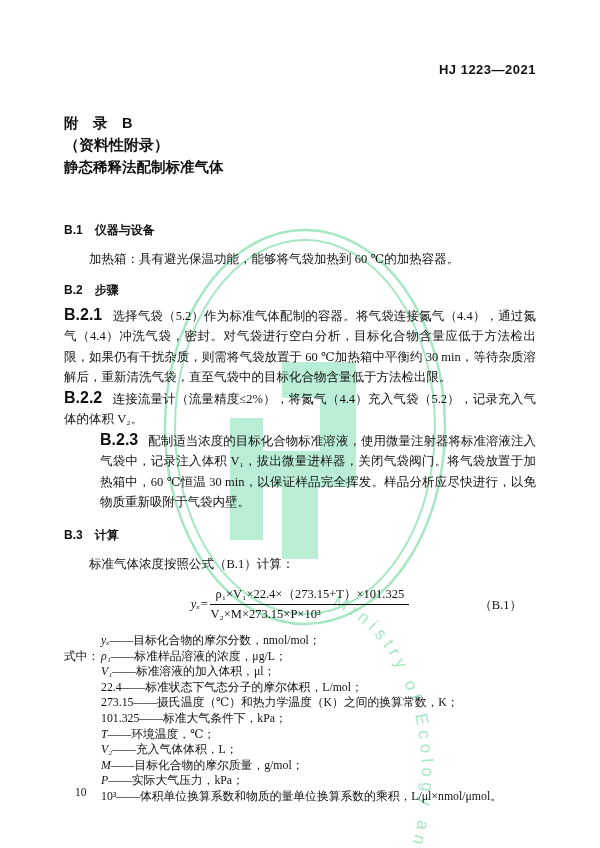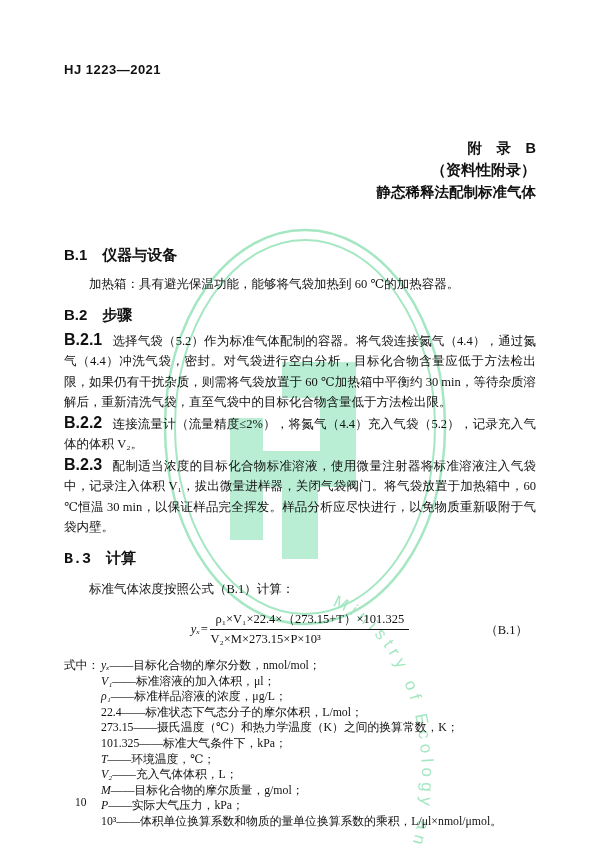--- a/index.html
+++ b/index.html
@@ -6,40 +6,40 @@
   .page {
     width:600px; height:848px; margin:0 auto; position:relative;
     background:#ffffff; overflow:hidden; color:#111;
     font-family:"Liberation Serif","DejaVu Serif",serif;
   }
   .watermark { position:absolute; left:0; top:0; z-index:0; pointer-events:none; }
   .content { position:relative; z-index:1; padding:62px 64px 0 64px; }
 
   .doc-header {
     font-family:"Liberation Sans","DejaVu Sans",sans-serif;
-    font-weight:bold; font-size:13px; letter-spacing:0.5px;
+    font-weight:bold; font-size:13px; letter-spacing:0.5px;text-align:right;
   }
-  .title-block { margin-top:60px; text-align:right; }
+  .title-block { margin-top:35px; text-align:left; }
   .title-line1, .title-line3 {
     font-family:"Liberation Sans","DejaVu Sans",sans-serif;
     font-weight:bold; font-size:14.5px; line-height:22px;
   }
   .title-line2 {
     font-family:"Liberation Sans","DejaVu Sans",sans-serif;
     font-weight:bold; font-size:15px; line-height:22px;
   }
 
   .section-heading {
     font-family:"Liberation Sans","DejaVu Sans",sans-serif;
-    font-weight:bold; font-size:15px; line-height:16px;
+    font-weight:bold; font-size:12px; line-height:16px;
     margin:0;
   }
   .h-b1 { margin-top:44px; }
   .h-b2 { margin-top:12px; }
-  .h-b3 { margin-top:14px;font-family:Liberation Mono, monospace; }
+  .h-b3 { margin-top:14px; }
 
   .para {
     font-size:12.5px; line-height:20.5px; text-align:justify;
     margin:11px 0 0 0;
   }
   .indent { text-indent:2em; }
   .clause { margin:0; }
   .clause-first { margin-top:7px; }
   .clause-label {
     font-family:"Liberation Sans","DejaVu Sans",sans-serif;
@@ -47,32 +47,32 @@
   }
 
   .formula-block {
     position:relative; text-align:center; margin:12px 0 8px 0;
     font-size:12.5px;
   }
   .f-lhs { font-style:italic; margin-right:2px; vertical-align:middle; }
   .frac { display:inline-block; vertical-align:middle; text-align:left; line-height:17px; }
   .frac .num { display:block; border-bottom:1px solid #111; padding:0 5px 1px 5px; }
   .frac .den { display:block; padding-top:1px; }
-  .f-label { position:absolute; right:8px; top:50%; transform:translateY(-50%); }
+  .f-label { position:absolute; right:14px; top:50%; transform:translateY(-50%); }
 
   .def-list {
     position:relative; margin:10px 0 0 37px;
     font-size:11.8px; line-height:15.6px; text-align:justify;
   }
-  .def-intro { position:absolute; left:-37px; top:0; }
+  .def-intro { position:absolute; left:-37px; top:16px; }
   .def-term { font-style:italic;margin-top:24px; }
   .def-term.const { font-style:normal; }
 
   .page-number {
-    position:absolute; left:75px; bottom:40px; z-index:1;
+    position:absolute; left:75px; bottom:50px; z-index:1;
     font-size:11.5px;
   }
 </style>
 </head>
 <body>
 
 <div class="page">
 
   <svg class="watermark" width="600" height="848" viewBox="0 0 600 848" aria-hidden="true">
     <ellipse cx="305" cy="427" rx="140" ry="197" fill="none" stroke-width="2.5" stroke="#a5e7c2"></ellipse>
@@ -104,38 +104,38 @@
 
     <h2 class="section-heading h-b1">B.1　仪器与设备</h2>
     <p class="para indent">加热箱：具有避光保温功能，能够将气袋加热到 60 ℃的加热容器。</p>
 
     <h2 class="section-heading h-b2">B.2　步骤</h2>
 
     <p class="para clause clause-first"><span class="clause-label">B.2.1</span><span>选择气袋（5.2）作为标准气体配制的容器。将气袋连接氮气（4.4），通过氮气（4.4）冲洗气袋，密封。对气袋进行空白分析，目标化合物含量应低于方法检出限，如果仍有干扰杂质，则需将气袋放置于 60 ℃加热箱中平衡约 30 min，等待杂质溶解后，重新清洗气袋，直至气袋中的目标化合物含量低于方法检出限。</span></p>
 
     <p class="para clause" style="margin-top:0;"><span class="clause-label">B.2.2</span><span>连接流量计（流量精度≤2%），将氮气（4.4）充入气袋（5.2），记录充入气体的体积 V₂。</span></p>
 
-    <p class="para clause" style="margin-top:0;"><span class="clause-label">B.2.3</span><span>配制适当浓度的目标化合物标准溶液，使用微量注射器将标准溶液注入气袋中，记录注入体积 V₁，拔出微量进样器，关闭气袋阀门。将气袋放置于加热箱中，60 ℃恒温 30 min，以保证样品完全挥发。样品分析应尽快进行，以免物质重新吸附于气袋内壁。</span></p>
+    <p class="para clause" style="margin-top:0;margin-left:36px;"><span class="clause-label">B.2.3</span><span>配制适当浓度的目标化合物标准溶液，使用微量注射器将标准溶液注入气袋中，记录注入体积 V₁，拔出微量进样器，关闭气袋阀门。将气袋放置于加热箱中，60 ℃恒温 30 min，以保证样品完全挥发。样品分析应尽快进行，以免物质重新吸附于气袋内壁。</span></p>
 
     <h2 class="section-heading h-b3">B.3　计算</h2>
     <p class="para indent">标准气体浓度按照公式（B.1）计算：</p>
 
     <div class="formula-block">
       <span class="f-lhs">yₓ=</span><span class="frac"><span class="num">ρ₁×V₁×22.4×（273.15+T）×101.325</span><span class="den">V₂×M×273.15×P×10³</span></span>
       <span class="f-label">（B.1）</span>
     </div>
 
     <div class="def-list">
       <span class="def-intro">式中：</span>
 
   <div class="def-row"><span class="def-term">yₓ</span><span>——目标化合物的摩尔分数，nmol/mol；</span></div>
 
+  <div class="def-row"><span class="def-term">ρ₁</span><span>——标准样品溶液的浓度，μg/L；</span></div>
+
   <div class="def-row"><span class="def-term">V₁</span><span>——标准溶液的加入体积，μl；</span></div>
-
-  <div class="def-row"><span class="def-term">ρ₁</span><span>——标准样品溶液的浓度，μg/L；</span></div>
 
   <div class="def-row"><span class="def-term const">22.4</span><span>——标准状态下气态分子的摩尔体积，L/mol；</span></div>
 
   <div class="def-row"><span class="def-term const">273.15</span><span>——摄氏温度（℃）和热力学温度（K）之间的换算常数，K；</span></div>
 
   <div class="def-row"><span class="def-term const">101.325</span><span>——标准大气条件下，kPa；</span></div>
 
   <div class="def-row"><span class="def-term">T</span><span>——环境温度，℃；</span></div>
 
   <div class="def-row"><span class="def-term">V₂</span><span>——充入气体体积，L；</span></div>

